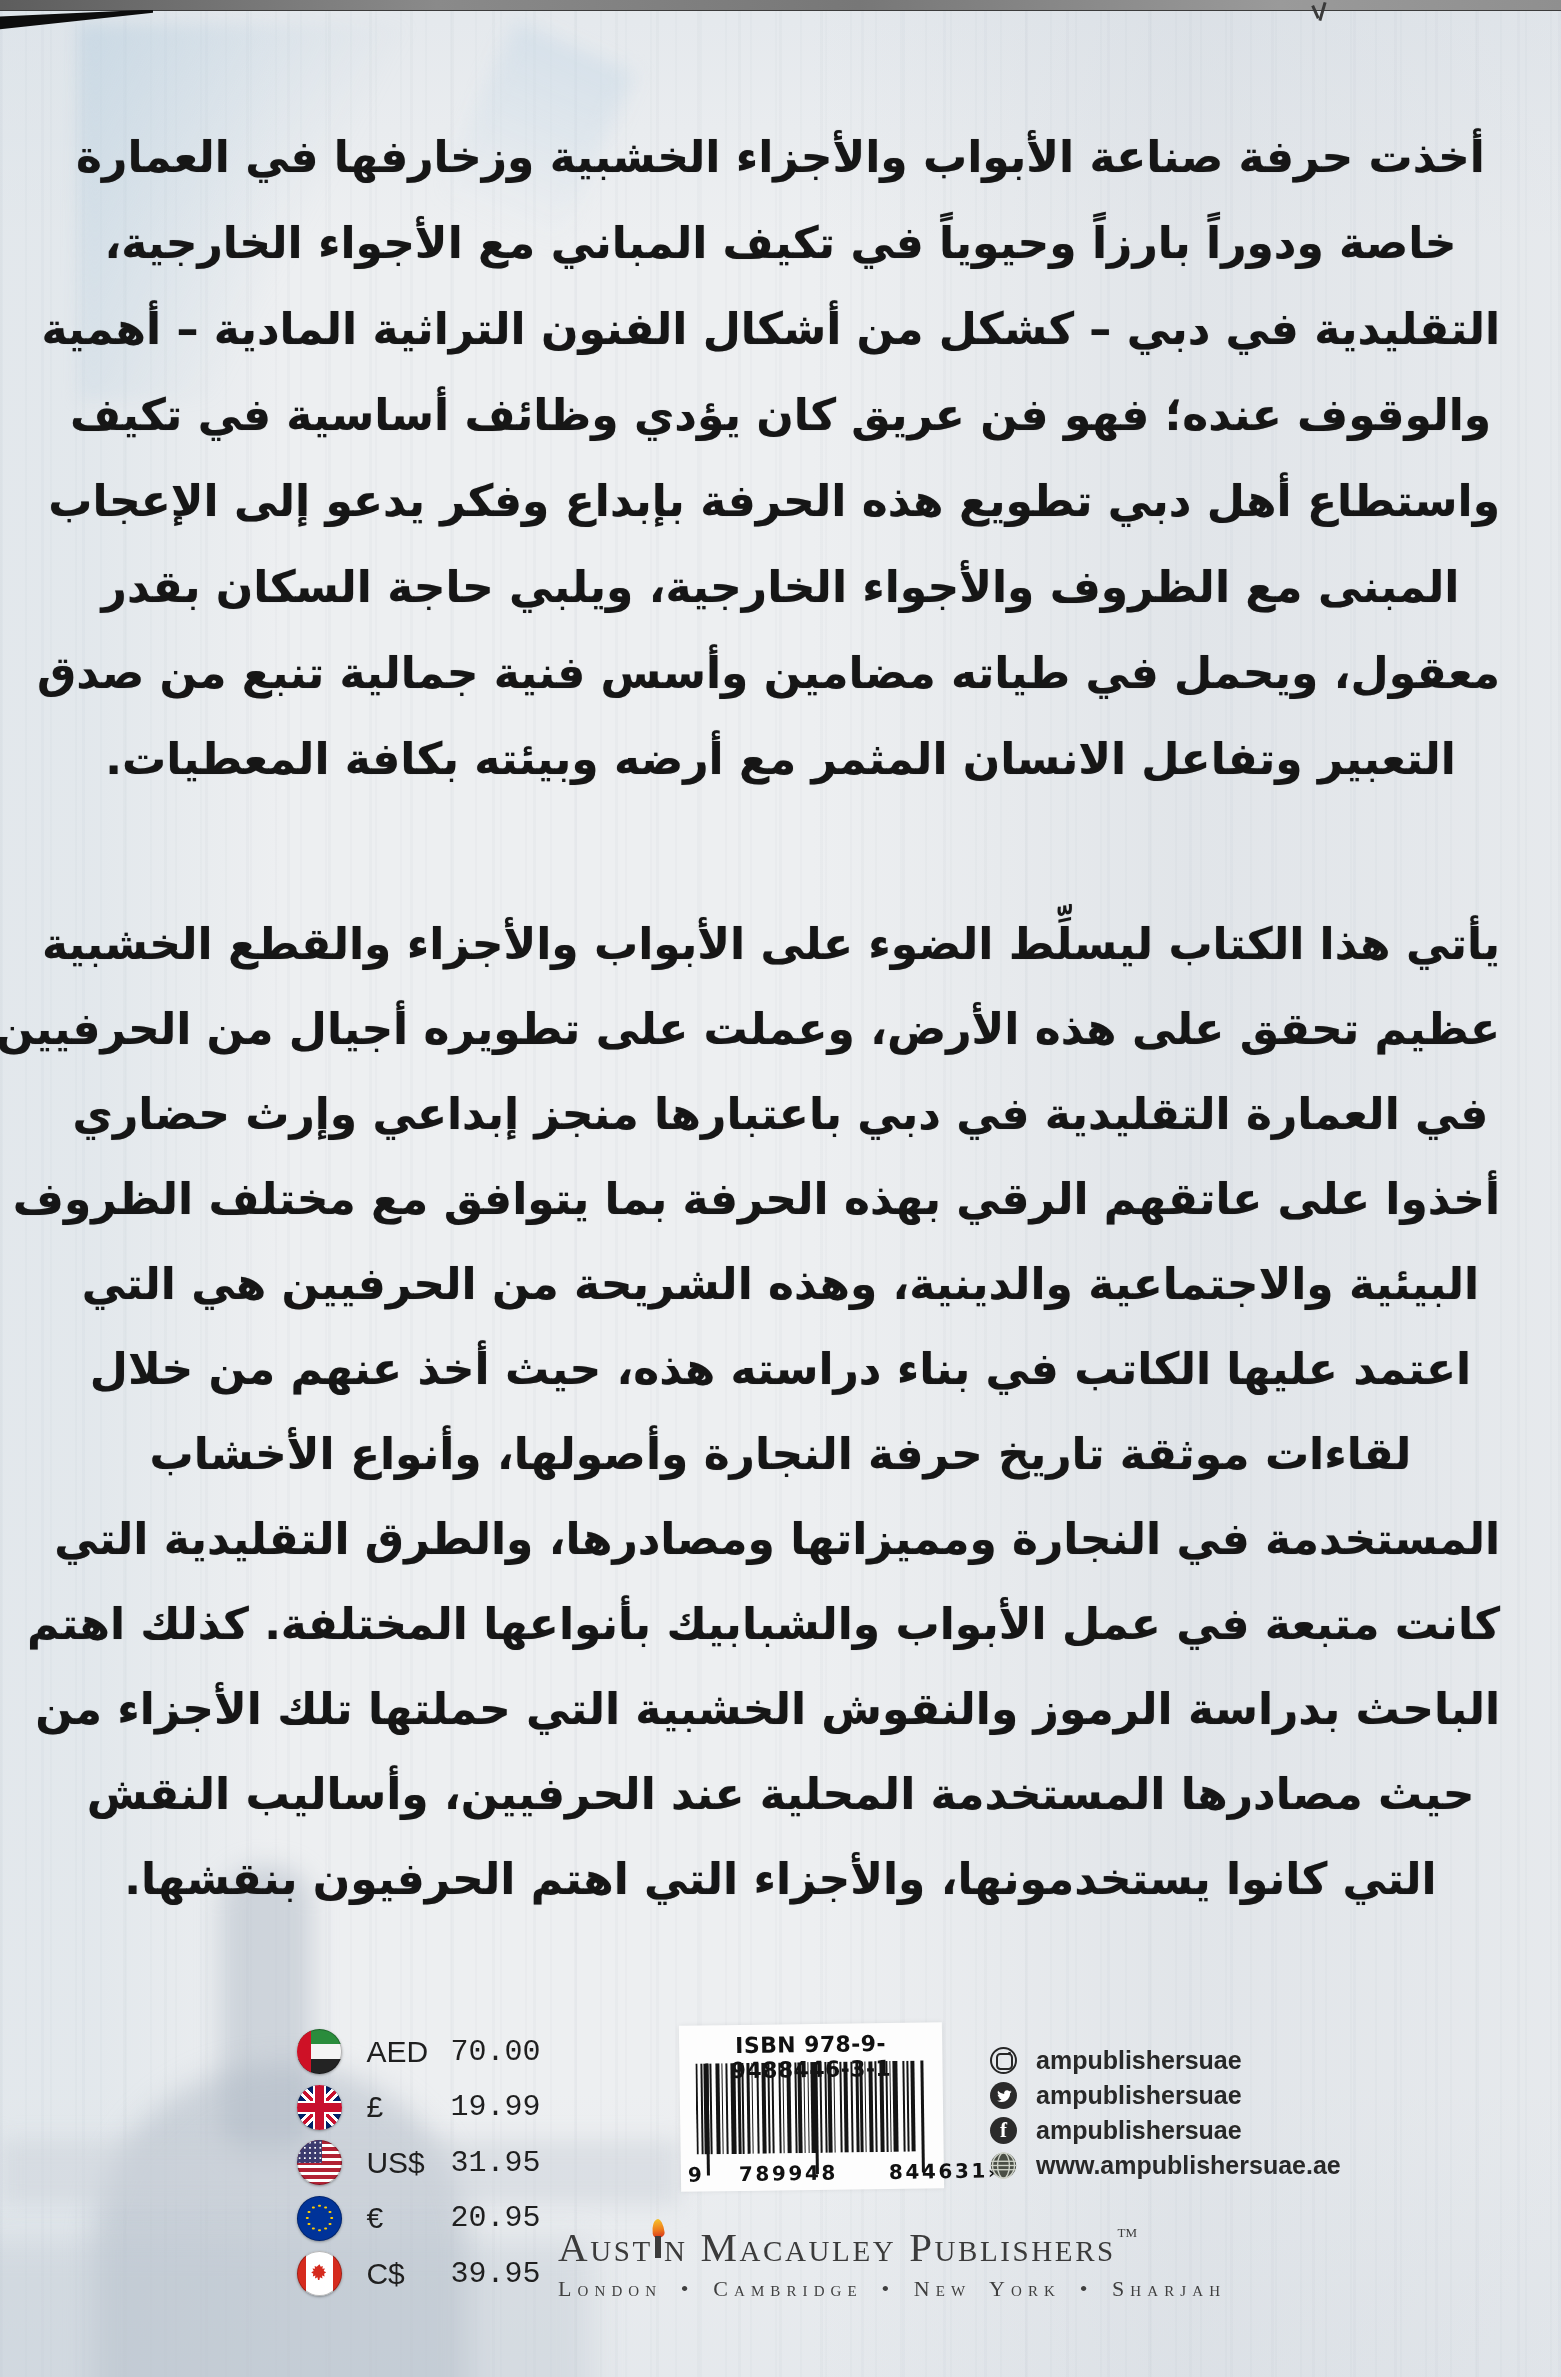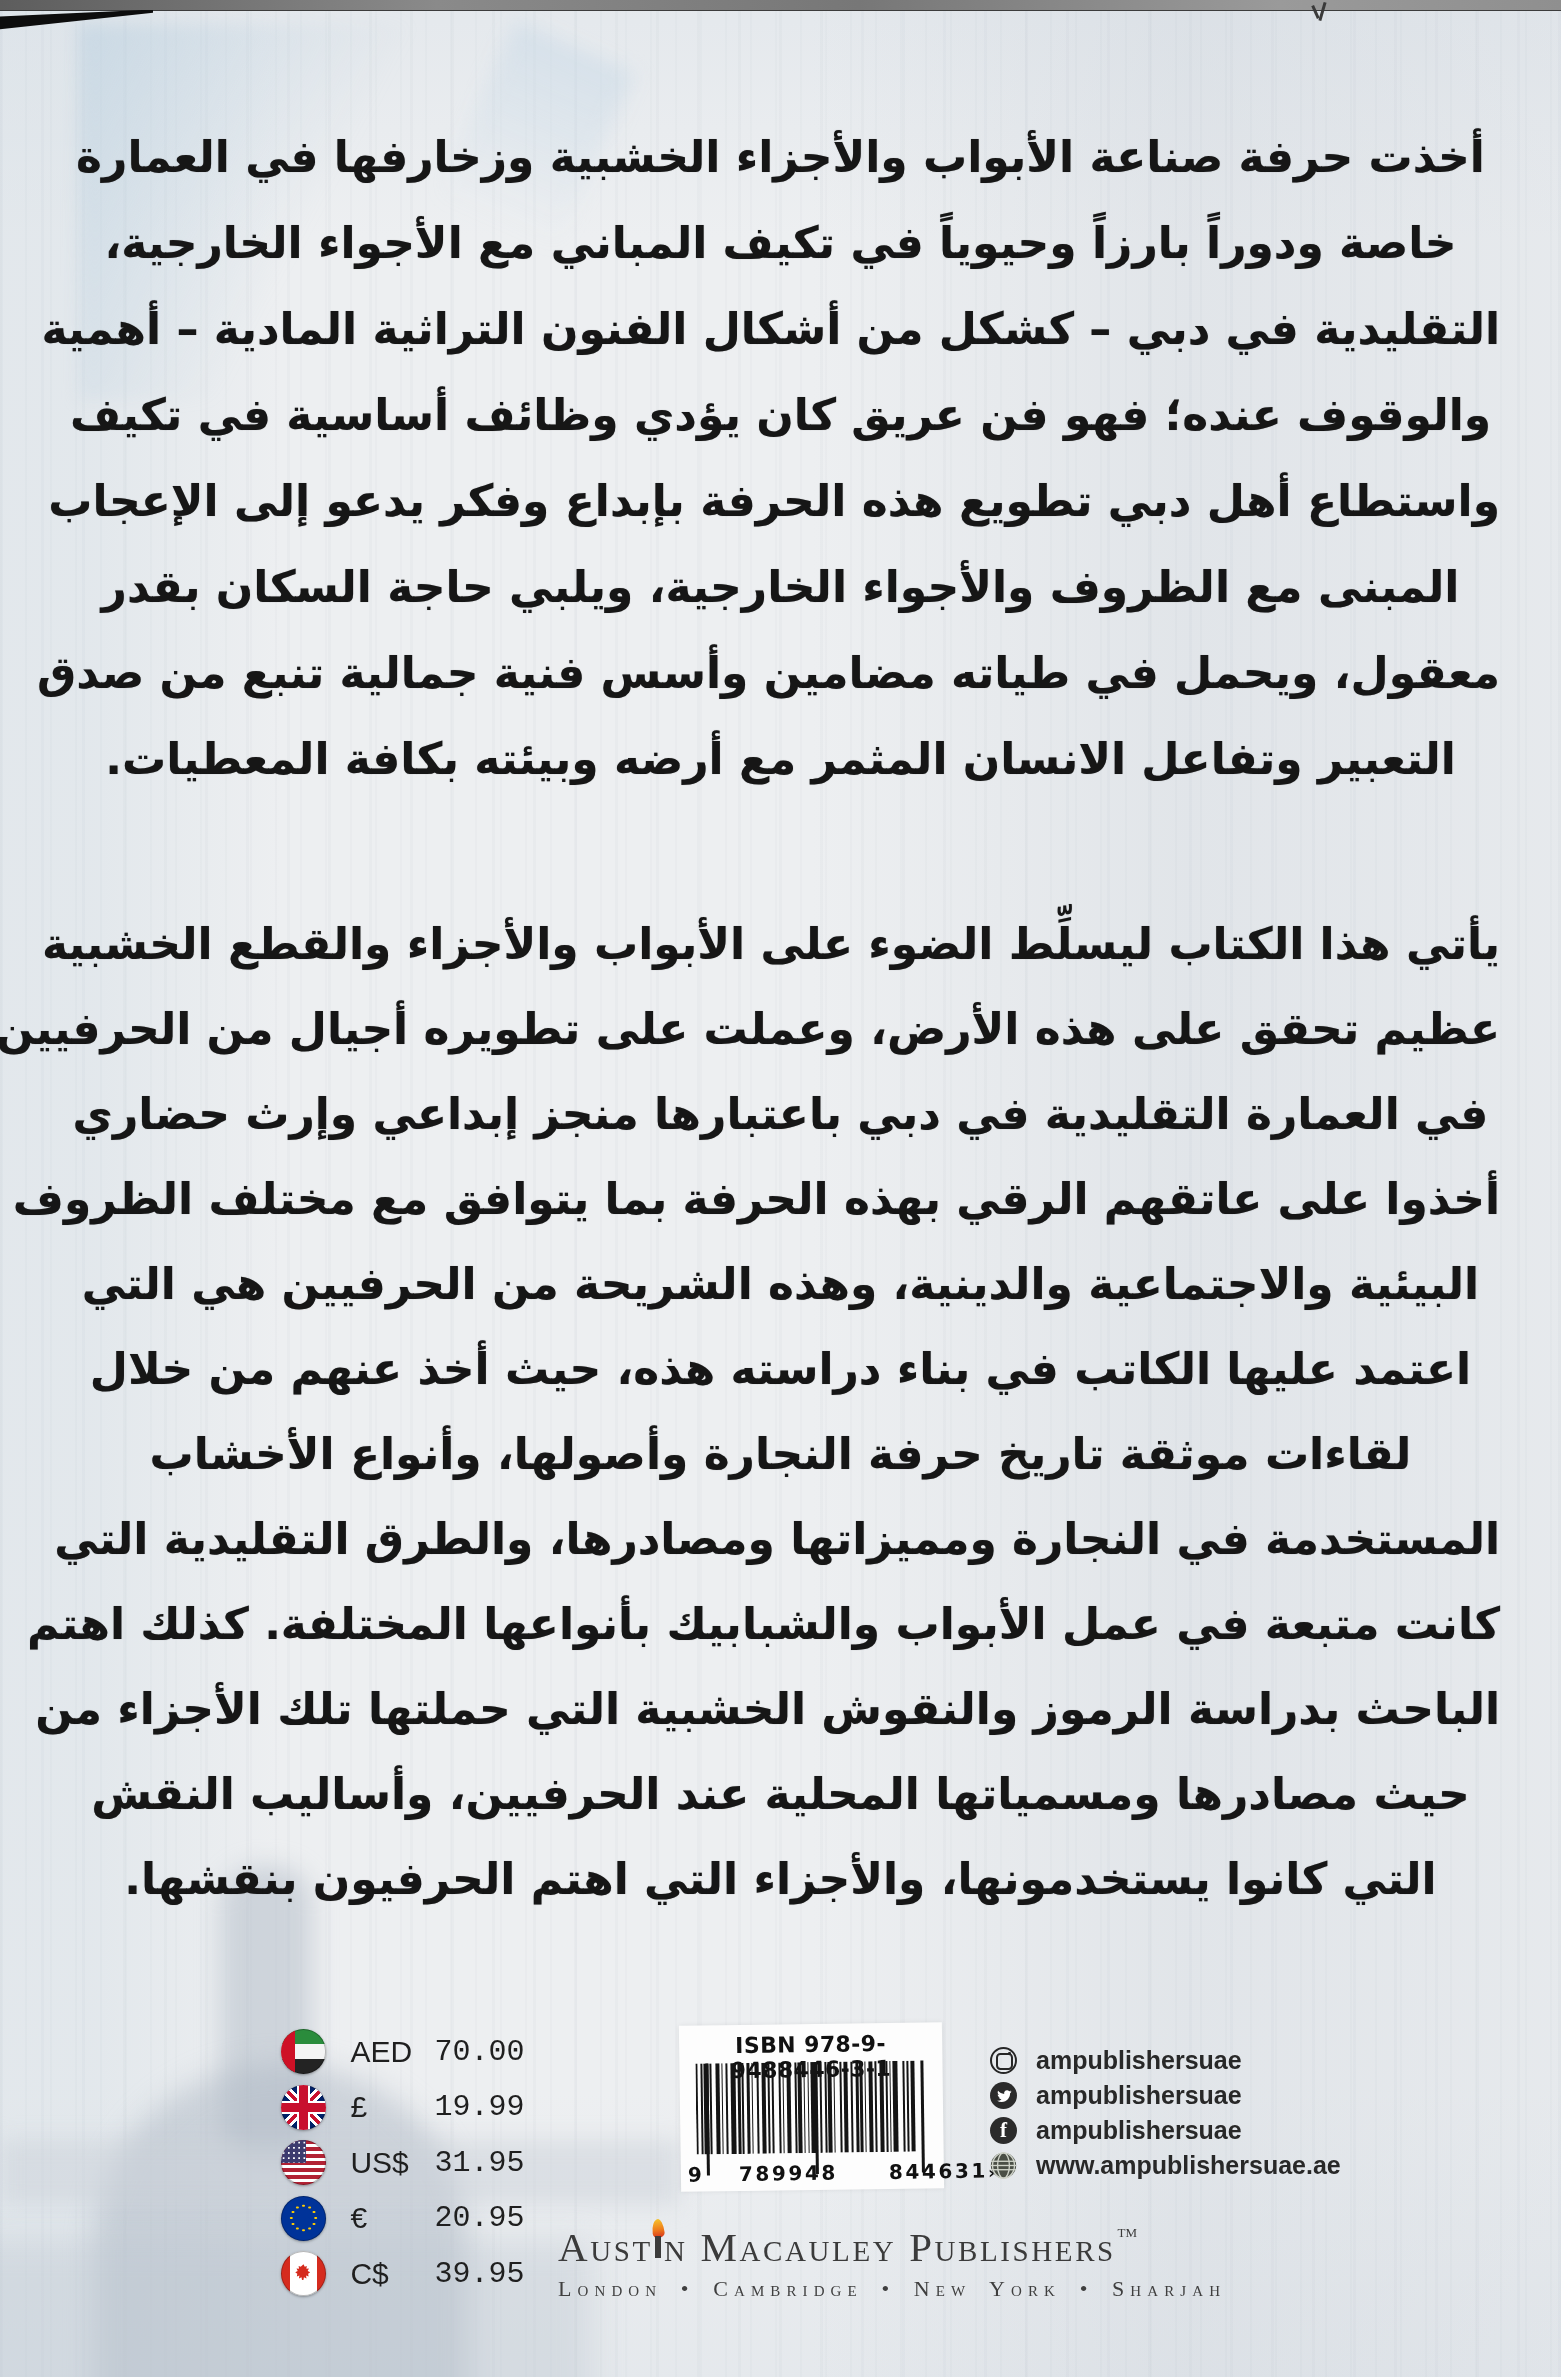--- a/index.html
+++ b/index.html
@@ -50,21 +50,21 @@
   
   .para{position:absolute;left:61px;right:61px;text-align:center;direction:rtl;}
   .para .aline{height:86px;line-height:86px;white-space:nowrap;
     font-family:"DejaVu Sans",sans-serif;font-weight:bold;font-size:44px;color:var(--text,#161616);
     text-shadow:0 0 0.9px rgba(0,0,0,.4);}
   .para1{top:114px;}
   .para2{top:901px;}
   .para2 .aline{height:85px;line-height:85px;}
 
   
-  .price-list{position:absolute;left:281px;top:2029px;width:314px;}
+  .price-list{position:absolute;left:297px;top:2029px;width:314px;}
   .price-row{display:flex;align-items:center;height:45px;margin-bottom:10.5px;}
   .flag{position:relative;width:45px;height:45px;border-radius:50%;overflow:hidden;flex:none;
     box-shadow:inset 0 0 0 0.9px rgba(0,0,0,.28), 0 0.9px 2.6px rgba(0,0,0,.35);}
   .flag-uae{background:linear-gradient(to bottom,#2a8c3c 0 33%,#f4f4f4 33% 66%,#232323 66% 100%);}
   .flag-uae::before{content:"";position:absolute;left:0;top:0;bottom:0;width:31%;background:#ce1126;}
   .flag-uk{background:#012169;}
   .flag-uk::before{content:"";position:absolute;inset:0;background:
       linear-gradient(45deg, transparent 43%, #fff 43% 57%, transparent 57%),
       linear-gradient(-45deg, transparent 43%, #fff 43% 57%, transparent 57%);}
   .flag-uk::after{content:"";position:absolute;inset:0;background:
@@ -165,21 +165,21 @@
     <div class="aline">يأتي هذا الكتاب ليسلِّط الضوء على الأبواب والأجزاء والقطع الخشبية</div>
     <div class="aline">عظيم تحقق على هذه الأرض، وعملت على تطويره أجيال من الحرفيين</div>
     <div class="aline">في العمارة التقليدية في دبي باعتبارها منجز إبداعي وإرث حضاري</div>
     <div class="aline">أخذوا على عاتقهم الرقي بهذه الحرفة بما يتوافق مع مختلف الظروف</div>
     <div class="aline">البيئية والاجتماعية والدينية، وهذه الشريحة من الحرفيين هي التي</div>
     <div class="aline">اعتمد عليها الكاتب في بناء دراسته هذه، حيث أخذ عنهم من خلال</div>
     <div class="aline">لقاءات موثقة تاريخ حرفة النجارة وأصولها، وأنواع الأخشاب</div>
     <div class="aline">المستخدمة في النجارة ومميزاتها ومصادرها، والطرق التقليدية التي</div>
     <div class="aline">كانت متبعة في عمل الأبواب والشبابيك بأنواعها المختلفة. كذلك اهتم</div>
     <div class="aline">الباحث بدراسة الرموز والنقوش الخشبية التي حملتها تلك الأجزاء من</div>
-    <div class="aline">حيث مصادرها ومسمياتها المحلية عند الحرفيين، وأساليب النقش</div>
+    <div class="aline">حيث مصادرها المستخدمة المحلية عند الحرفيين، وأساليب النقش</div>
     <div class="aline">التي كانوا يستخدمونها، والأجزاء التي اهتم الحرفيون بنقشها.</div>
   </div>
 
   <div class="price-list">
     <div class="price-row">
       <div class="flag flag-uae"></div>
       <span class="cur">AED</span>
       <span class="amt">70.00</span>
     </div>
     <div class="price-row">

